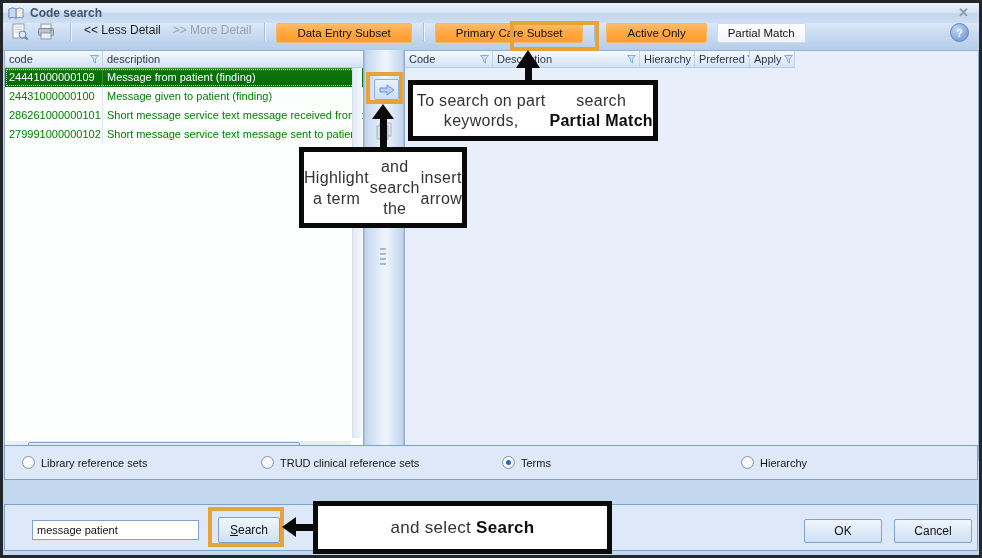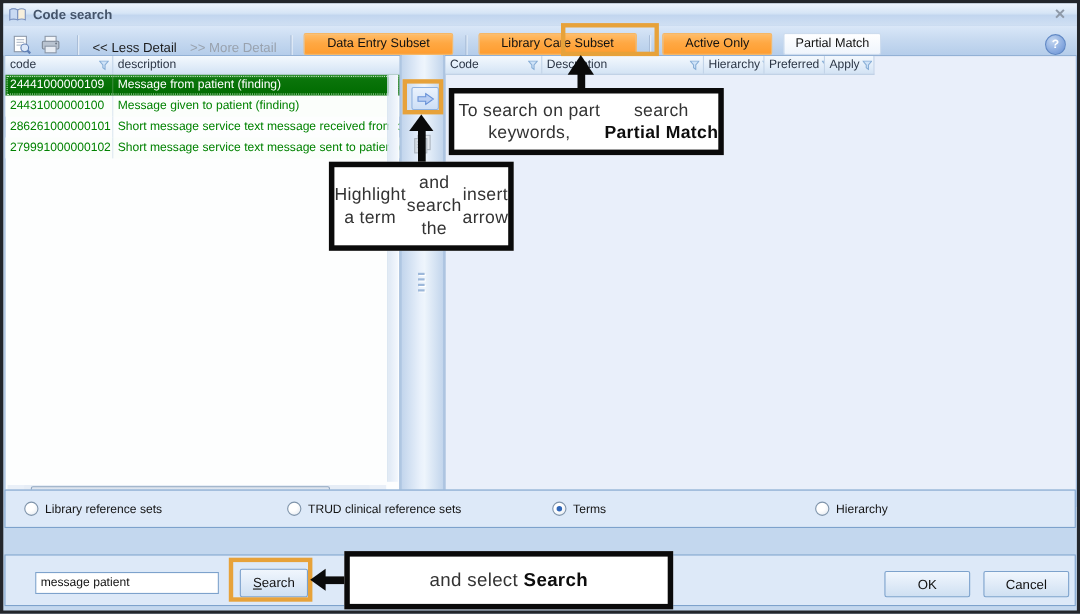--- a/index.html
+++ b/index.html
@@ -17,21 +17,21 @@
   .title-text{font-weight:bold;font-size:12px;color:#44546a;margin-left:6px;}
   .book-icon{margin-left:5px;display:flex;}
   .close-x{
     position:absolute;right:10px;top:2px;font-size:13px;font-weight:bold;color:#8e99a8;
     cursor:default;line-height:15px;
   }
   
   #toolbar{
     position:absolute;left:0;top:20px;right:0;height:28px;
     background:linear-gradient(180deg,#dbe8f8 0%,#c6d9f0 50%,#b5cdea 100%);
-    border-bottom:1px solid #9db8dc;display:flex;align-items:flex-end;padding-left:8px;box-sizing:border-box;
+    border-bottom:1px solid #9db8dc;display:flex;align-items:flex-start;padding-left:8px;box-sizing:border-box;
   }
   .tb-icon{margin-right:8px;display:flex;align-items:center;}
   .tb-sep{width:1px;height:18px;background:#a9bdd8;box-shadow:1px 0 0 #eef4fb;margin:0 7px;}
   .tb-label{font-size:12px;color:#1c1c1c;margin:0 6px;white-space:nowrap;}
   .tb-label.disabled{color:#99a2ae;}
   .subset-btn{
     background:linear-gradient(180deg,#ffbd69 0%,#ffa843 45%,#ff9d2f 100%);
     border:1px solid #f6b765;border-radius:2px;color:#111;font-size:11.5px;
     padding:3px 20px;margin:0 4px;white-space:nowrap;font-family:"Liberation Sans",sans-serif;
   }
@@ -187,21 +187,21 @@
         <rect x="4" y="10" width="10" height="6" fill="#e8edf4" stroke="#8d98a8"></rect>
         <circle cx="14" cy="7.5" r="0.9" fill="#6d7886"></circle>
       </svg>
     </span>
     <span class="tb-sep"></span>
     <span class="tb-label">&lt;&lt; Less Detail</span>
     <span class="tb-label disabled">&gt;&gt; More Detail</span>
     <span class="tb-sep"></span>
     <button class="subset-btn">Data Entry Subset</button>
     <span class="tb-sep"></span>
-    <button class="subset-btn">Library Care Subset</button>
+    <button class="subset-btn">Primary Care Subset</button>
     <span class="tb-sep"></span>
     <button class="subset-btn">Active Only</button>
     <span class="pm-wrap">
       <button class="pm-btn">Partial Match</button>
     </span>
     <span class="tb-spacer"></span>
     <span class="help-circle">?</span>
   </div>
 
   <div id="left-panel" class="panel">

